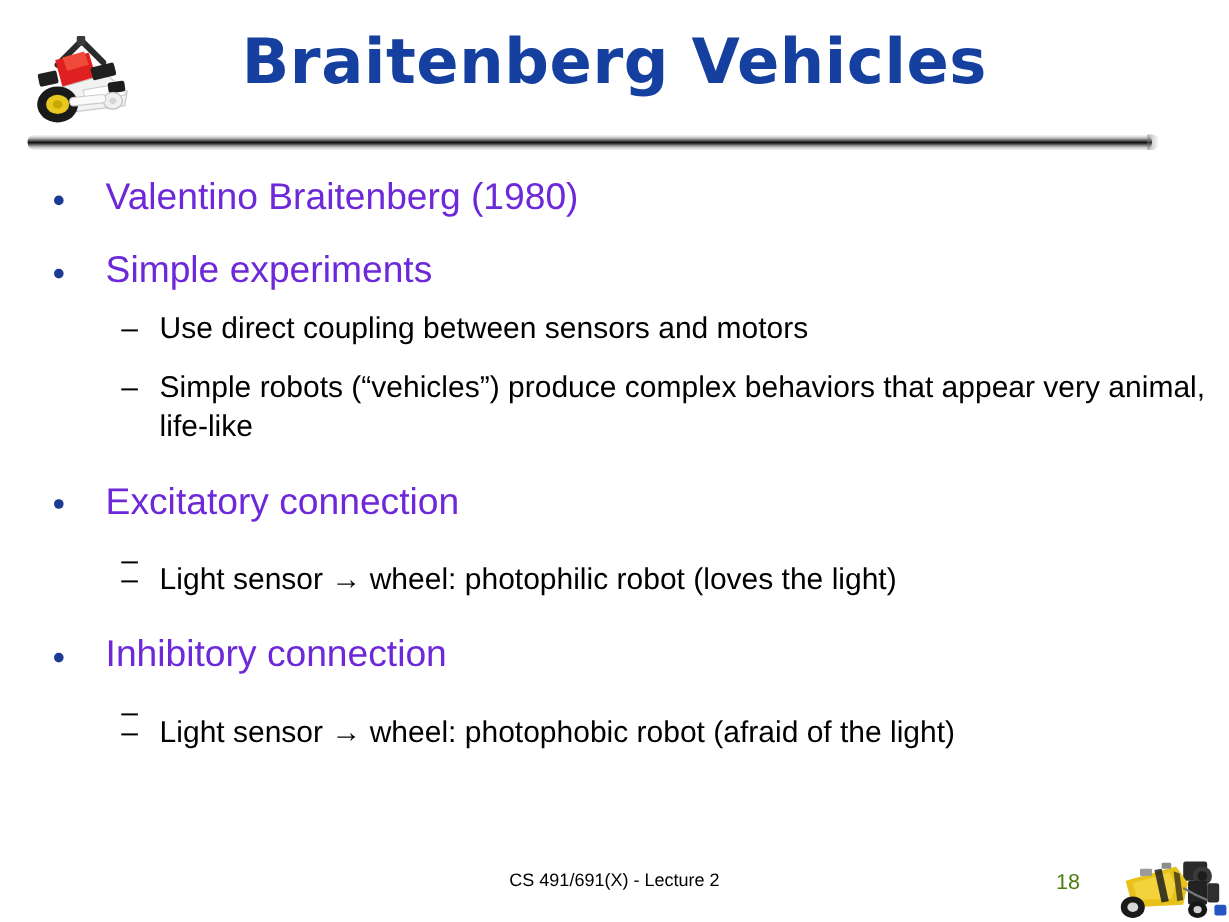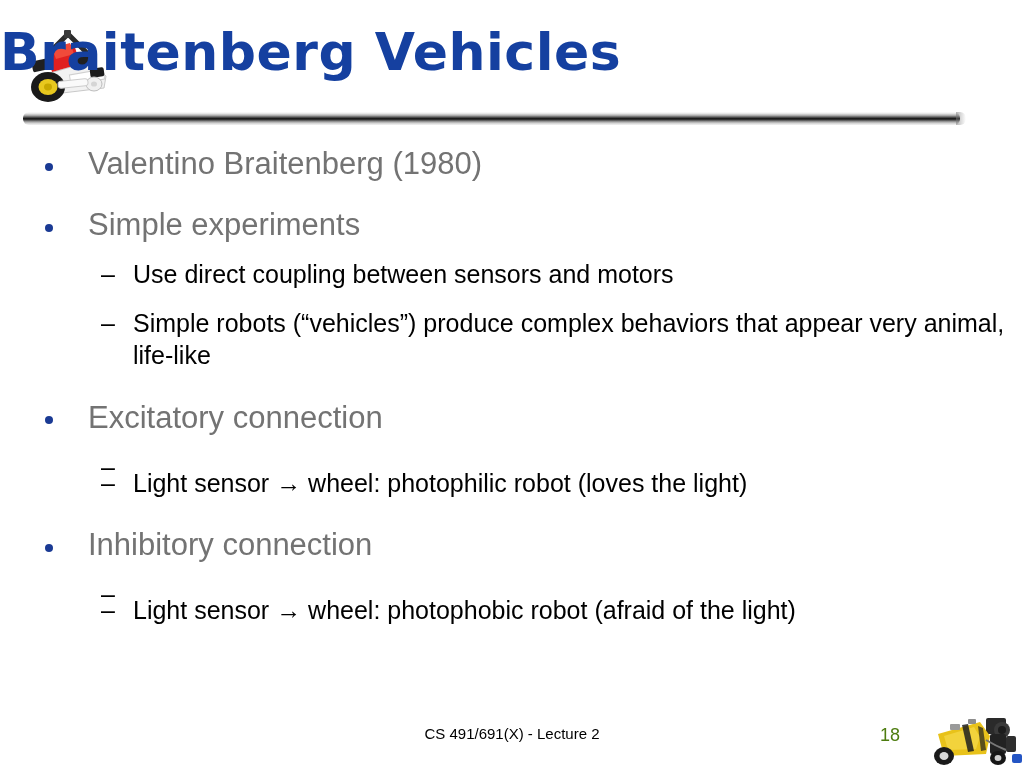--- a/index.html
+++ b/index.html
@@ -25,21 +25,21 @@
     position:absolute;
     left:0; top:0;
     width:1024px;
     height:125px;
   }
 
   .slide-title {
     position:absolute;
     left:0; top:22px;
     width:1024px;
-    text-align:left;
+    text-align:center;
     font-family:"DejaVu Sans", sans-serif;
     font-size:52px;
     font-weight:bold;
     letter-spacing:0.5px;
     color:#1540A0;
     white-space:nowrap;
   }
 
   
   .divider {
@@ -86,21 +86,21 @@
   .body {
     position:absolute;
     left:0; top:128px;
     width:1024px;
   }
 
   .l1 {
     position:relative;
     display:block;
     padding-left:88px;
-    color:#737373;
+    color:#6d28d9;
     font-size:31px;
     line-height:1.0;
     margin-bottom:0;
     white-space:nowrap;
   }
   .l1 .dot {
     position:absolute;
     left:45px;
     top:0.48em;
     width:8px; height:8px;

